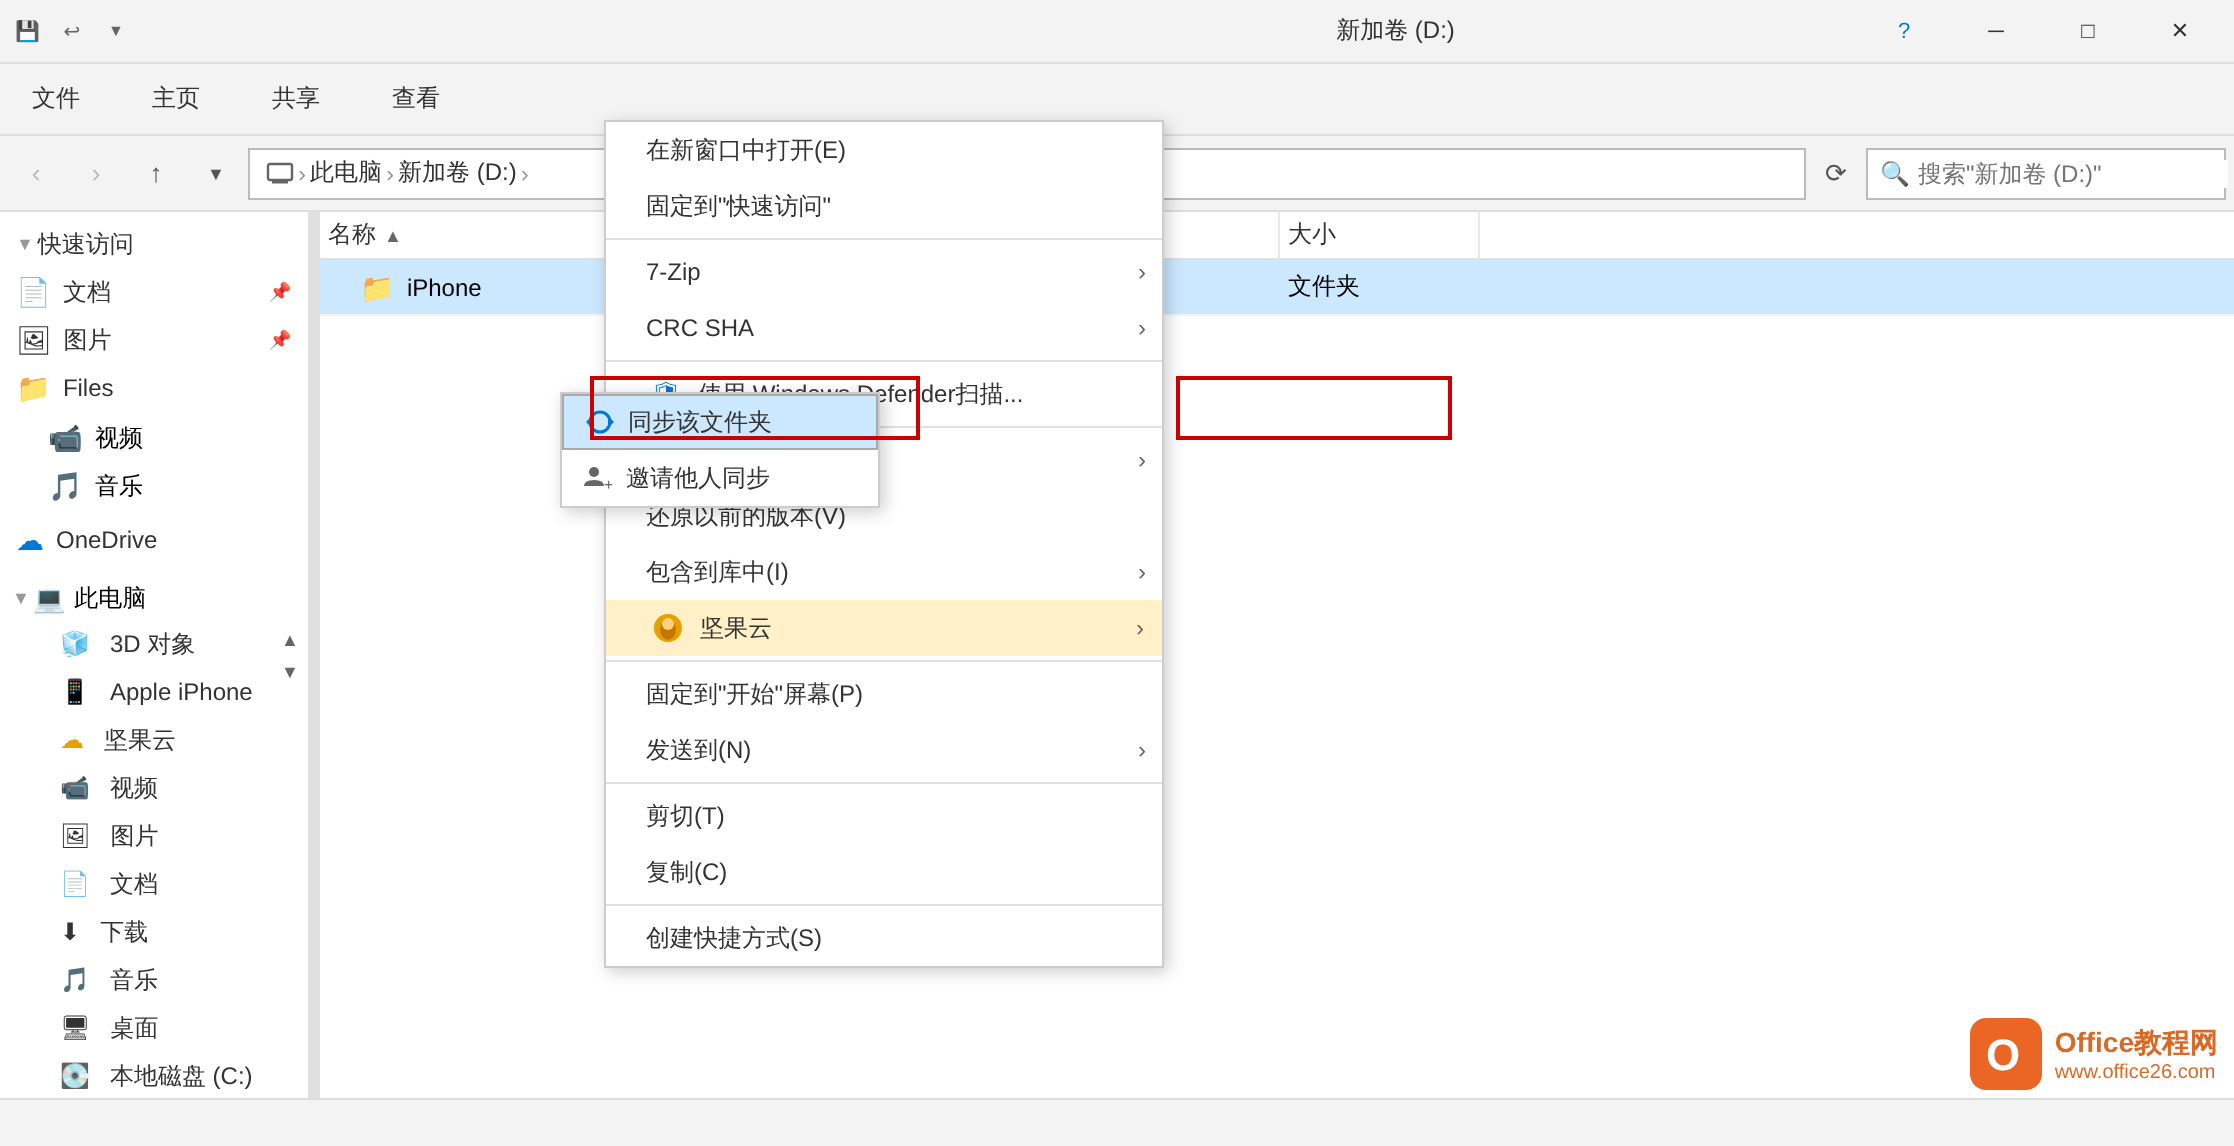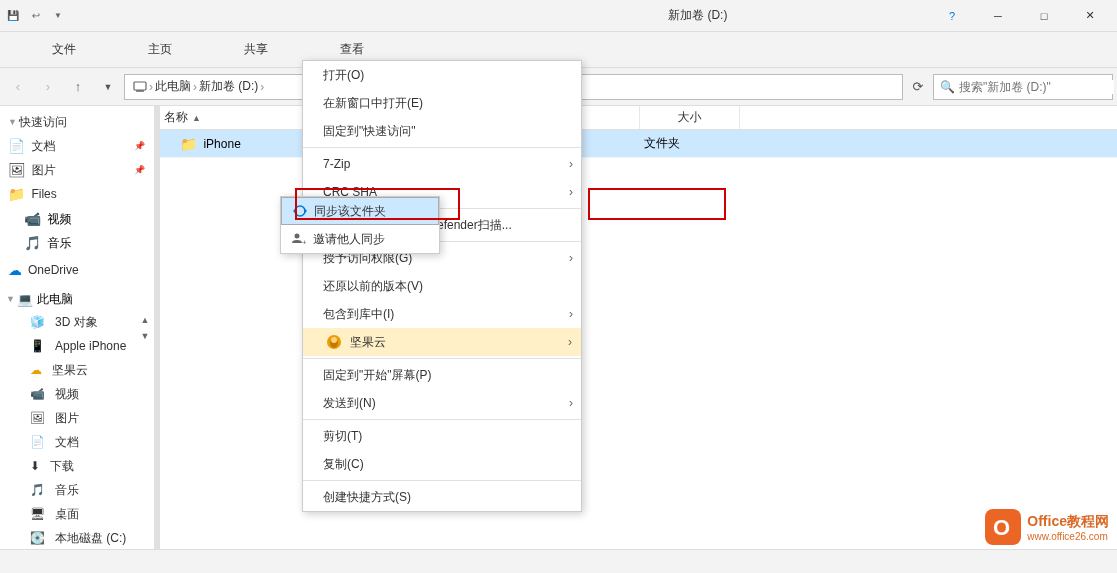--- a/index.html
+++ b/index.html
@@ -68,21 +68,20 @@
       display: flex;
       align-items: center;
       padding: 0 8px;
       gap: 20px;
     }
     .ribbon-tab {
       padding: 6px 8px;
       font-size: 12px;
       color: #333;
       cursor: pointer;
-      margin-left: 36px;
     }
 
     
     .toolbar {
       height: 38px;
       background: #f3f3f3;
       border-bottom: 1px solid #ddd;
       display: flex;
       align-items: center;
       padding: 0 4px;
@@ -187,21 +186,21 @@
       display: flex;
       align-items: center;
       background: white;
       border-bottom: 1px solid #e0e0e0;
       font-size: 12px;
       color: #333;
     }
     .col-name { width: 300px; padding-left: 20px; }
     .col-date { width: 180px; }
     .col-type { width: 120px; }
-    .col-size { width: 100px; justify-content: center; }
+    .col-size { width: 100px; }
     .col-header {
       display: flex;
       align-items: center;
       height: 100%;
       padding: 0 4px;
       cursor: pointer;
       border-right: 1px solid #e8e8e8;
     }
     .file-row {
       height: 28px;
@@ -562,23 +561,20 @@
       </div>
       <div class="col-size" style="padding:0 4px;">
         <span></span>
       </div>
     </div>
   </div>
 </div>
 
 <div class="context-menu">
   <div class="menu-item">
-    <span>打开(O)</span>
-  </div>
-  <div class="menu-item">
     <span>在新窗口中打开(E)</span>
   </div>
   <div class="menu-item">
     <span>固定到"快速访问"</span>
   </div>
   <div class="menu-separator"></div>
   <div class="menu-item">
     <span>7-Zip</span>
     <span class="menu-item-arrow">›</span>
   </div>

